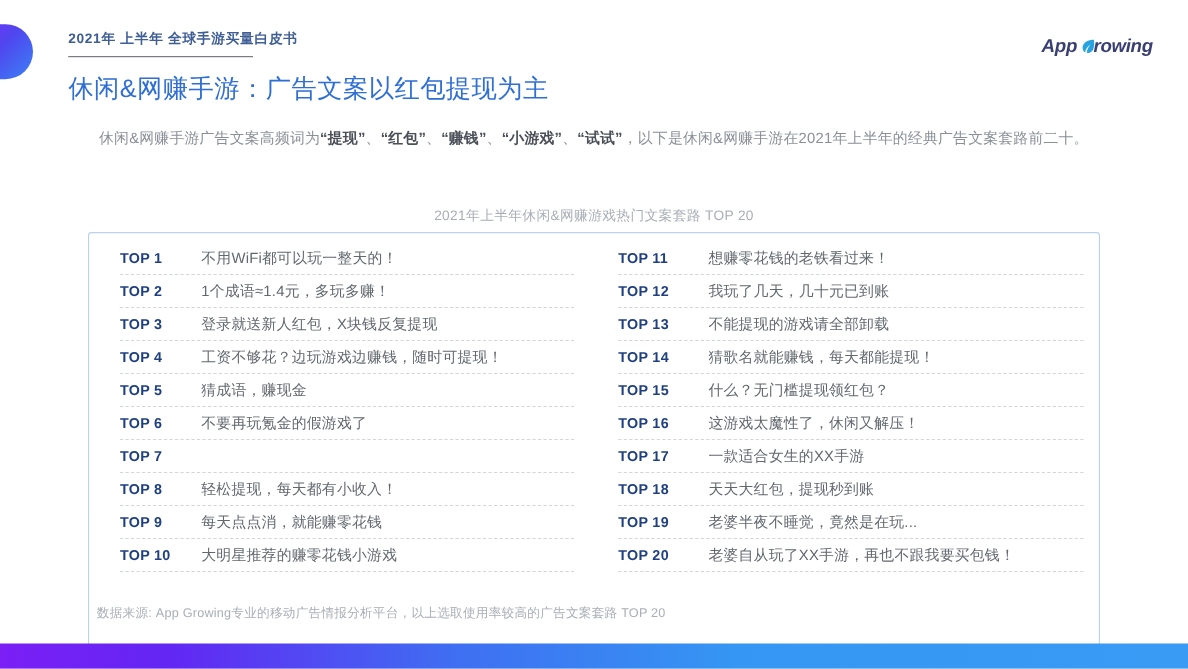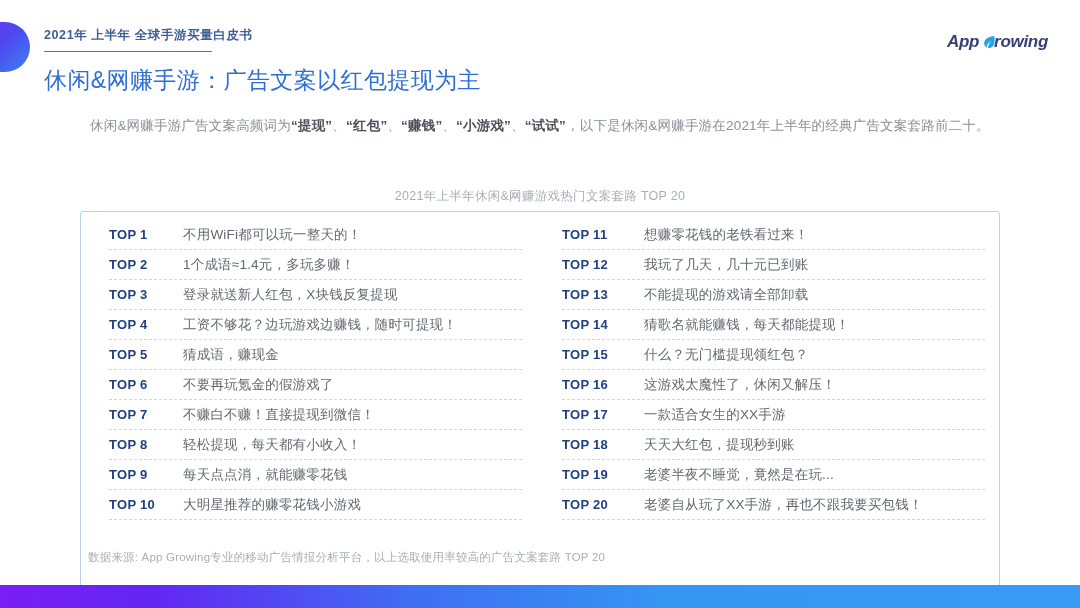--- a/index.html
+++ b/index.html
@@ -33,21 +33,21 @@
     left: 0;
     bottom: 0;
     width: 1080px;
     height: 23px;
     background: linear-gradient(90deg, #7b1ff5 0%, #6326f3 14%, #3f6ef2 38%, #3596f3 62%, #3a9bf5 100%);
   }
 
   
   #header {
     position: absolute;
-    left: 44px;
+    left: 62px;
     top: 27px;
     width: 560px;
   }
   #kicker {
     font-size: 12.5px;
     font-weight: bold;
     color: #3f5e96;
     letter-spacing: 0.6px;
     white-space: nowrap;
   }
@@ -233,21 +233,20 @@
       <div class="rank-row">
         <span class="rank-label">TOP 5</span>
         <span class="rank-text">猜成语，赚现金</span>
       </div>
       <div class="rank-row">
         <span class="rank-label">TOP 6</span>
         <span class="rank-text">不要再玩氪金的假游戏了</span>
       </div>
       <div class="rank-row">
         <span class="rank-label">TOP 7</span>
-        <span class="rank-text">不赚白不赚！直接提现到微信！</span>
       </div>
       <div class="rank-row">
         <span class="rank-label">TOP 8</span>
         <span class="rank-text">轻松提现，每天都有小收入！</span>
       </div>
       <div class="rank-row">
         <span class="rank-label">TOP 9</span>
         <span class="rank-text">每天点点消，就能赚零花钱</span>
       </div>
       <div class="rank-row">

